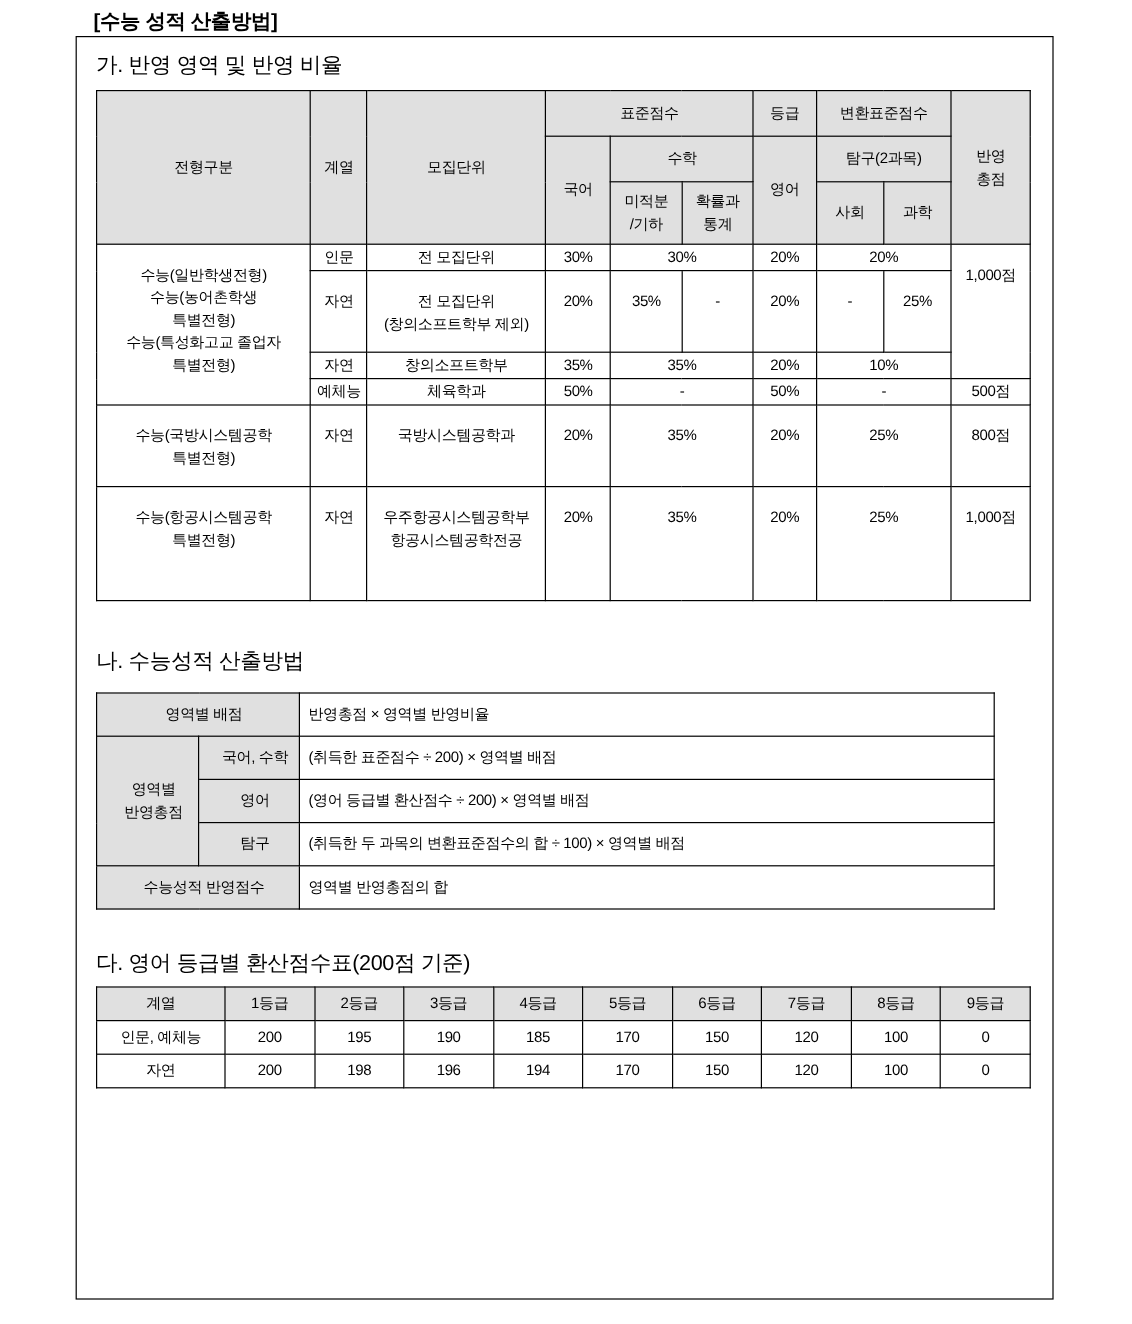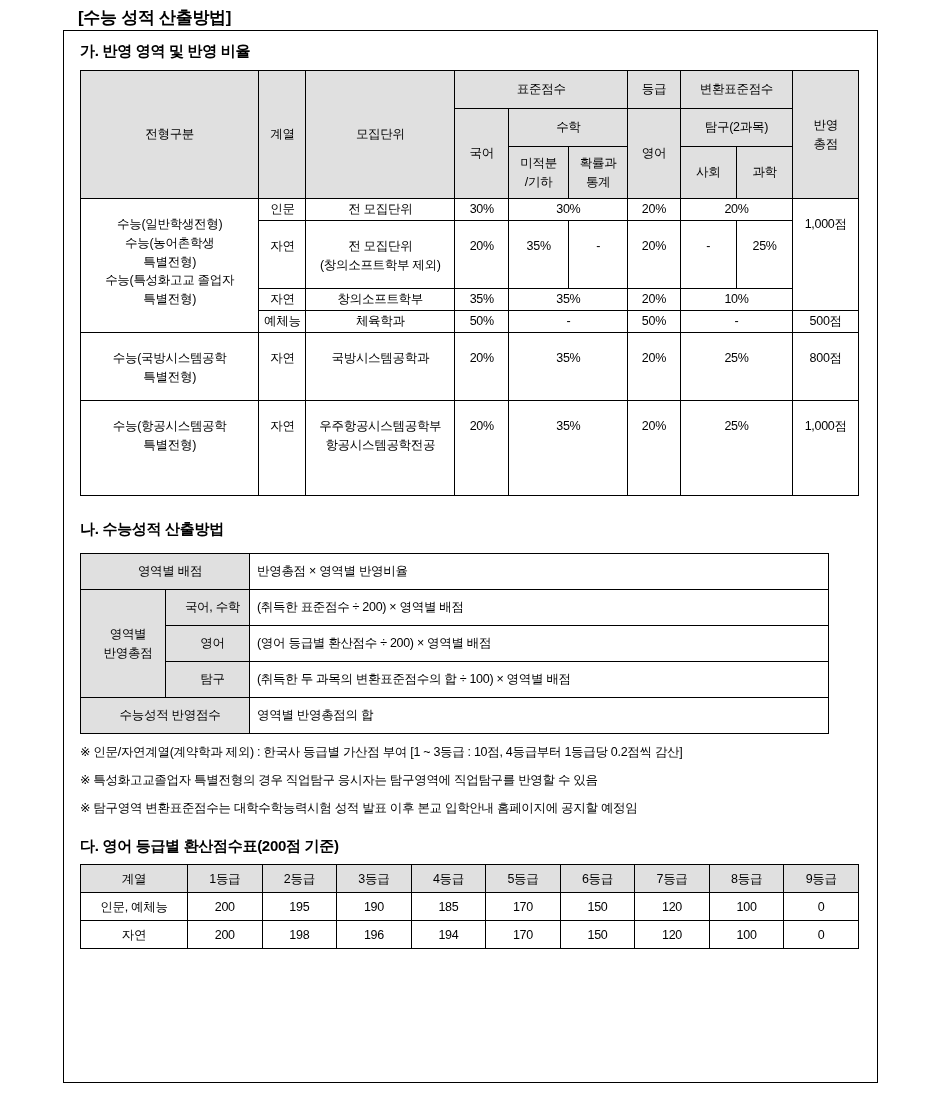--- a/index.html
+++ b/index.html
@@ -52,22 +52,22 @@
     border-bottom: 1px solid #000000;
     font-size: 13.5px;
     letter-spacing: -0.2px;
   }
 
   .body-area {
     padding: 0;
   }
 
   .section-head {
-    font-size: 15px;
-    font-weight: bold;
+    font-size: 18px;
+    font-weight: normal;
     letter-spacing: -0.3px;
     margin: 11px 0 0 16px;
   }
 
   
   table {
     border-collapse: collapse;
     table-layout: fixed;
     background: #ffffff;
   }
@@ -133,21 +133,21 @@
   .note:last-child { margin-bottom: 0; }
 
   
   .tbl-c {
     width: 779px;
     margin: 8px 0 0 16px;
   }
   .tbl-c td { height: 28px; font-size: 12.5px; }
   .tbl-c .c-first { width: 107px; }
 
-  .head-c { margin-top: 20px; }
+  .head-c { margin-top: 32px; }
 </style>
 </head>
 <body>
 
 <div class="page">
 
   <div class="doc-title">[수능 성적 산출방법]</div>
 
   <div class="frame">
 
@@ -280,21 +280,21 @@
             </td>
             <td class="r-top">20%</td>
             <td class="r-top" colspan="2">35%</td>
             <td class="r-top">20%</td>
             <td class="r-top" colspan="2">25%</td>
             <td class="r-top">1,000점</td>
           </tr>
         </tbody>
       </table>
 
-      <div class="section-head" style="margin-top:24px;">나. 수능성적 산출방법</div>
+      <div class="section-head" style="margin-top:38px;">나. 수능성적 산출방법</div>
 
       <table class="tbl-b">
         <colgroup>
           <col class="c-l1">
             <col class="c-l2">
             <col>
         </colgroup>
         <tbody>
           <tr>
             <td class="hd" colspan="2">영역별 배점</td>
@@ -316,25 +316,20 @@
             <td class="hd">탐구</td>
             <td class="c-val">(취득한 두 과목의 변환표준점수의 합 ÷ 100) × 영역별 배점</td>
           </tr>
           <tr>
             <td class="hd" colspan="2">수능성적 반영점수</td>
             <td class="c-val">영역별 반영총점의 합</td>
           </tr>
         </tbody>
       </table>
 
-      <div class="notes">
-        <div class="note">※ 인문/자연계열(계약학과 제외) : 한국사 등급별 가산점 부여 [1 ~ 3등급 : 10점, 4등급부터 1등급당 0.2점씩 감산]</div>
-        <div class="note">※ 특성화고교졸업자 특별전형의 경우 직업탐구 응시자는 탐구영역에 직업탐구를 반영할 수 있음</div>
-        <div class="note">※ 탐구영역 변환표준점수는 대학수학능력시험 성적 발표 이후 본교 입학안내 홈페이지에 공지할 예정임</div>
-      </div>
 
       <div class="section-head head-c">다. 영어 등급별 환산점수표(200점 기준)</div>
 
       <table class="tbl-c">
         <colgroup>
           <col class="c-first">
             <col>
             <col>
             <col>
             <col>

